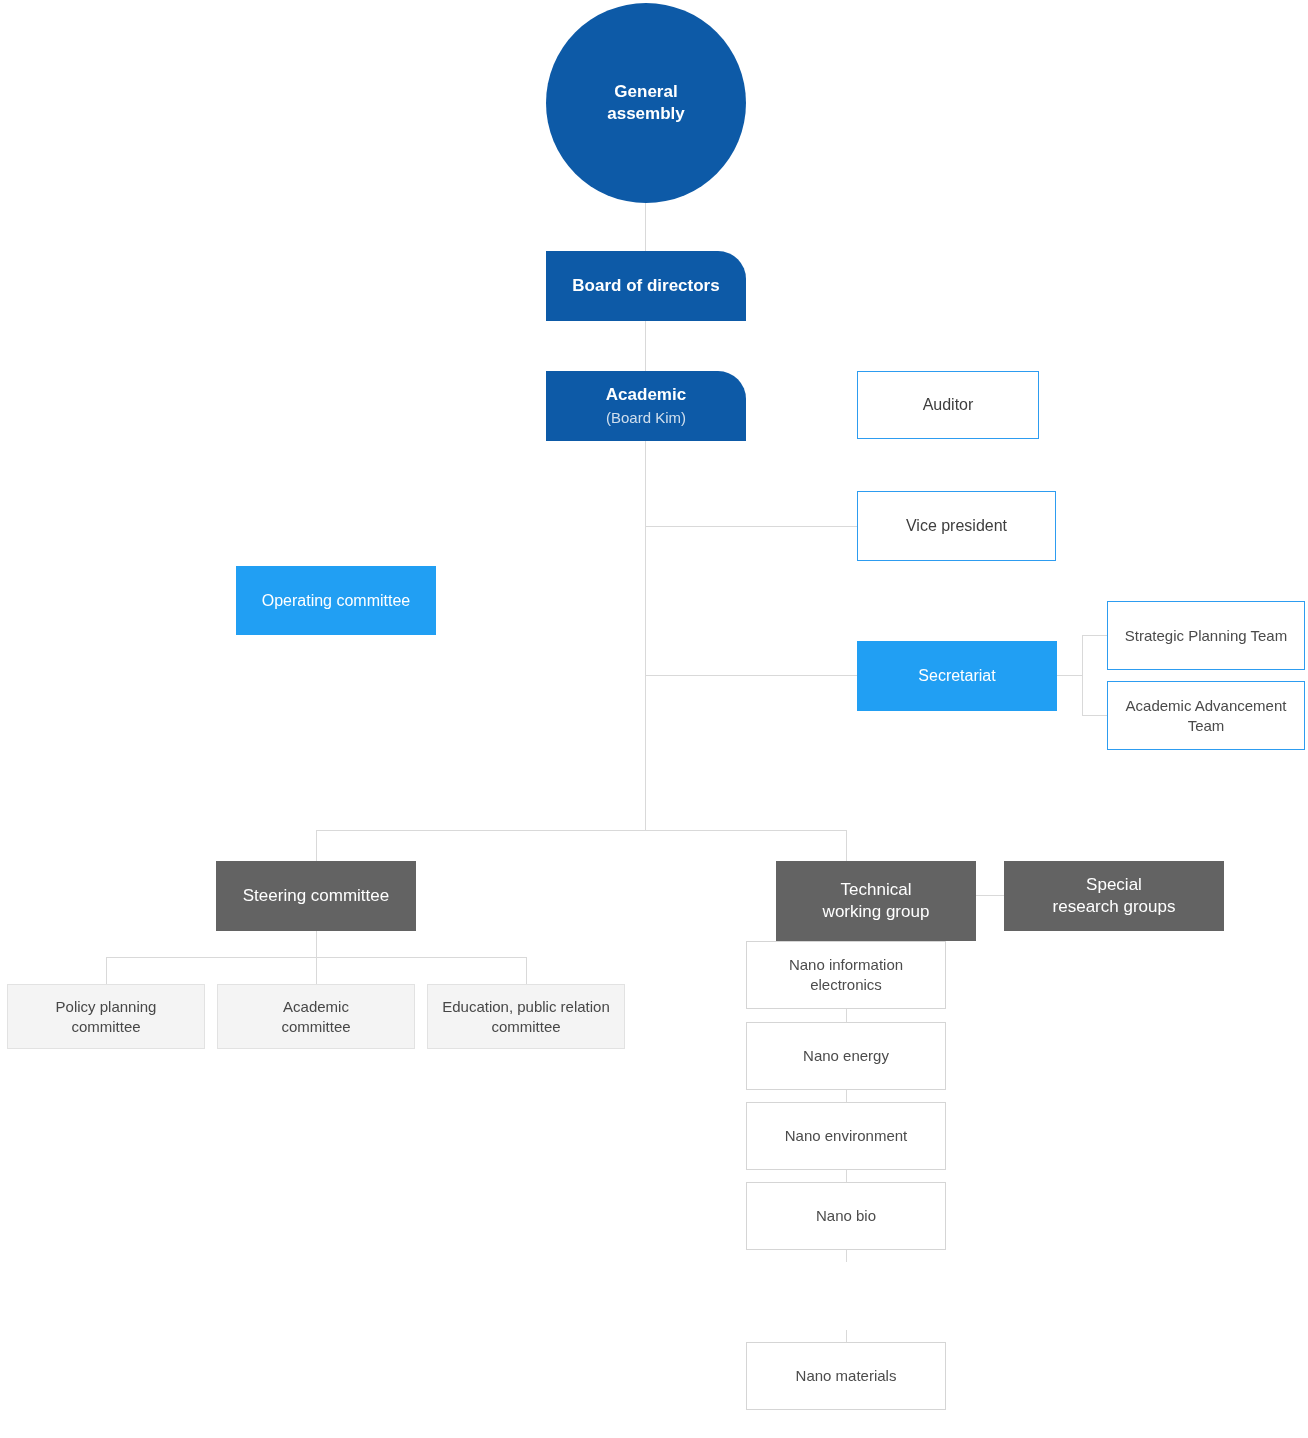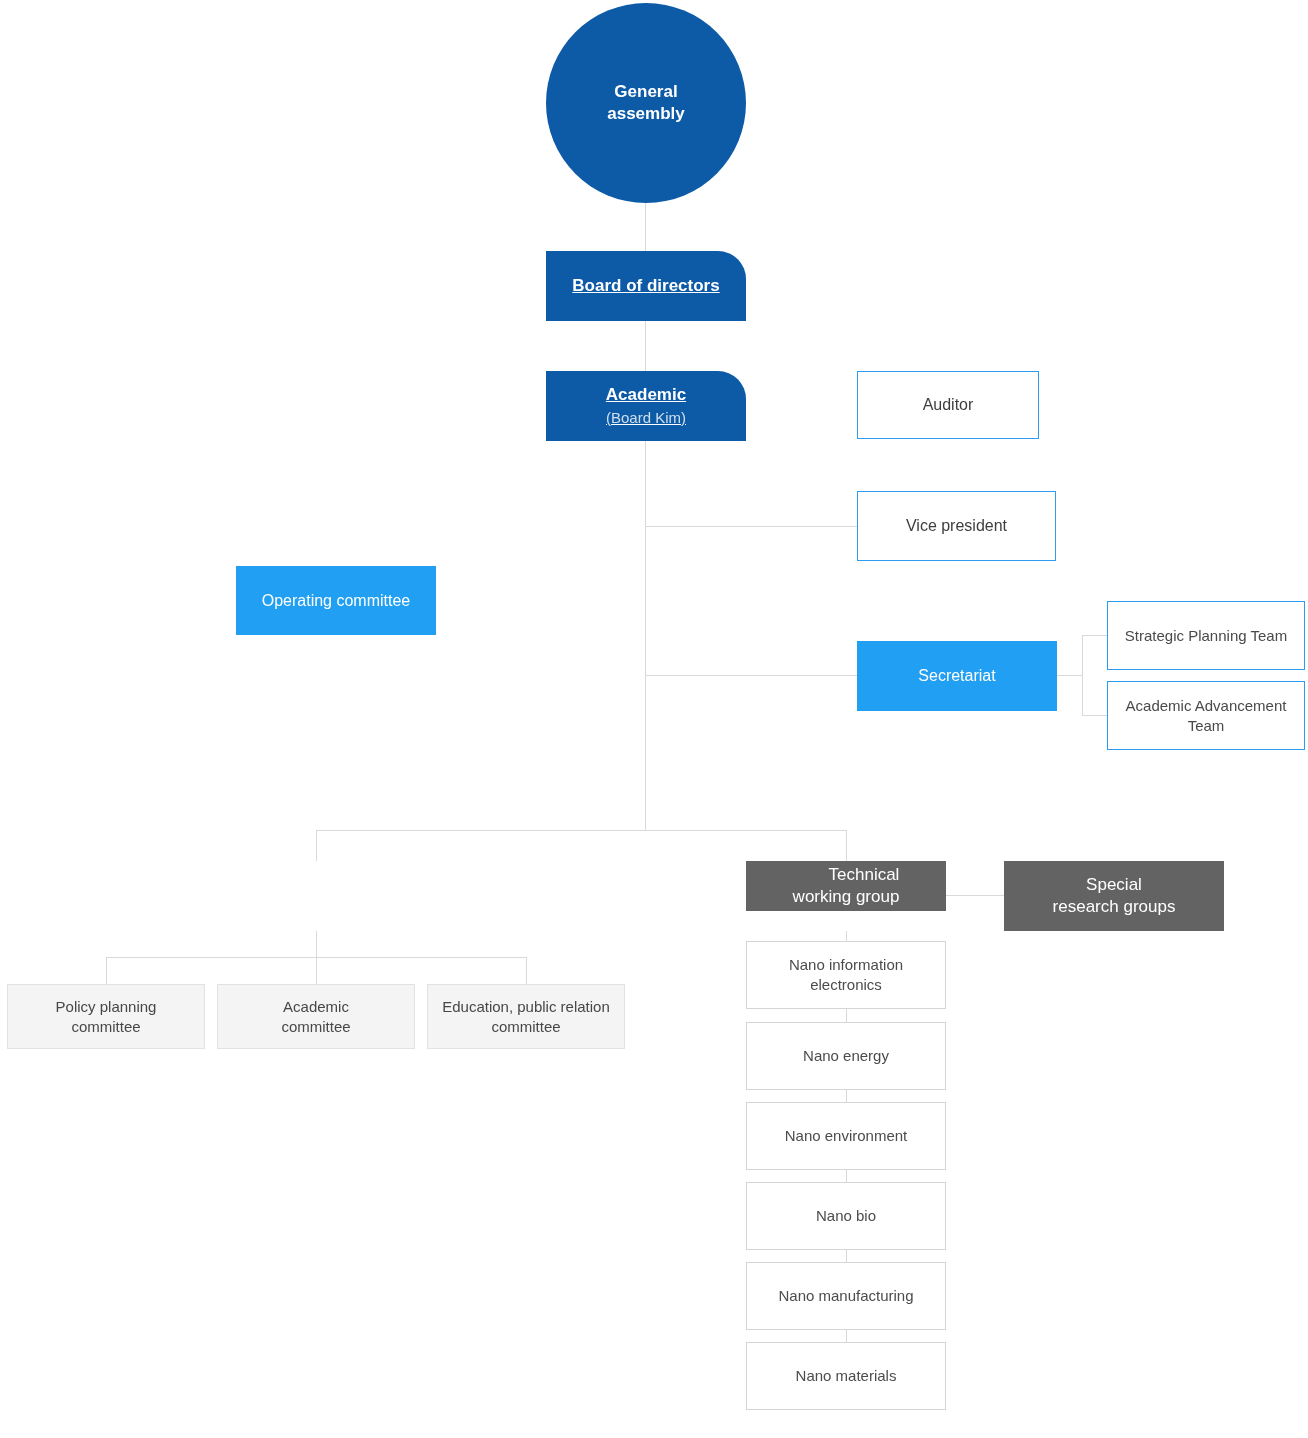--- a/index.html
+++ b/index.html
@@ -41,21 +41,20 @@
     color:#ffffff;
     font-weight:700;
     font-size:17px;
   }
   .navy{
     background:var(--primary-navy);
     color:#ffffff;
     font-weight:700;
     font-size:17px;
     border-radius:0 28px 0 0;
-    text-decoration:underline;
   }
   .navy .sub{
     font-weight:400;
     font-size:15px;
     color:rgba(255,255,255,0.8);
     margin-top:1px;
   }
   .blue{
     background:var(--accent-blue);
     color:#ffffff;
@@ -134,22 +133,23 @@
 
   <div class="node blue" style="left:236px;top:566px;width:200px;height:69px;">Operating committee</div>
 
   <div class="node blue" style="left:857px;top:641px;width:200px;height:70px;">Secretariat</div>
 
   <div class="node outline small" style="left:1107px;top:681px;width:198px;height:69px;">Academic Advancement
 Team</div>
 
   <div class="node outline small" style="left:1107px;top:601px;width:198px;height:69px;">Strategic Planning Team</div>
 
+  <div class="node gray" style="left:216px;top:861px;width:200px;height:70px;">Steering committee</div>
 
-  <div class="node gray" style="left:746px;top:861px;width:200px;height:50px;text-align:right;">Technical
+  <div class="node gray" style="left:776px;top:861px;width:200px;height:80px;">Technical
 working group</div>
 
   <div class="node gray" style="left:1004px;top:861px;width:220px;height:70px;">Special
 research groups</div>
 
   <div class="node lightbox" style="left:7px;top:984px;width:198px;height:65px;">Policy planning
 committee</div>
 
   <div class="node lightbox" style="left:217px;top:984px;width:198px;height:65px;">Academic
 committee</div>
@@ -159,17 +159,16 @@
 
   <div class="node nano" style="left:746px;top:941px;width:200px;height:68px;">Nano information
 electronics</div>
 
   <div class="node nano" style="left:746px;top:1022px;width:200px;height:68px;">Nano energy</div>
 
   <div class="node nano" style="left:746px;top:1102px;width:200px;height:68px;">Nano environment</div>
 
   <div class="node nano" style="left:746px;top:1182px;width:200px;height:68px;">Nano bio</div>
 
-  <div class="node nano" style="left:746px;top:1262px;width:200px;height:68px;">Nano manufacturing</div>
 
   <div class="node nano" style="left:746px;top:1342px;width:200px;height:68px;">Nano materials</div>
 
 </div>
 
 </body></html>

